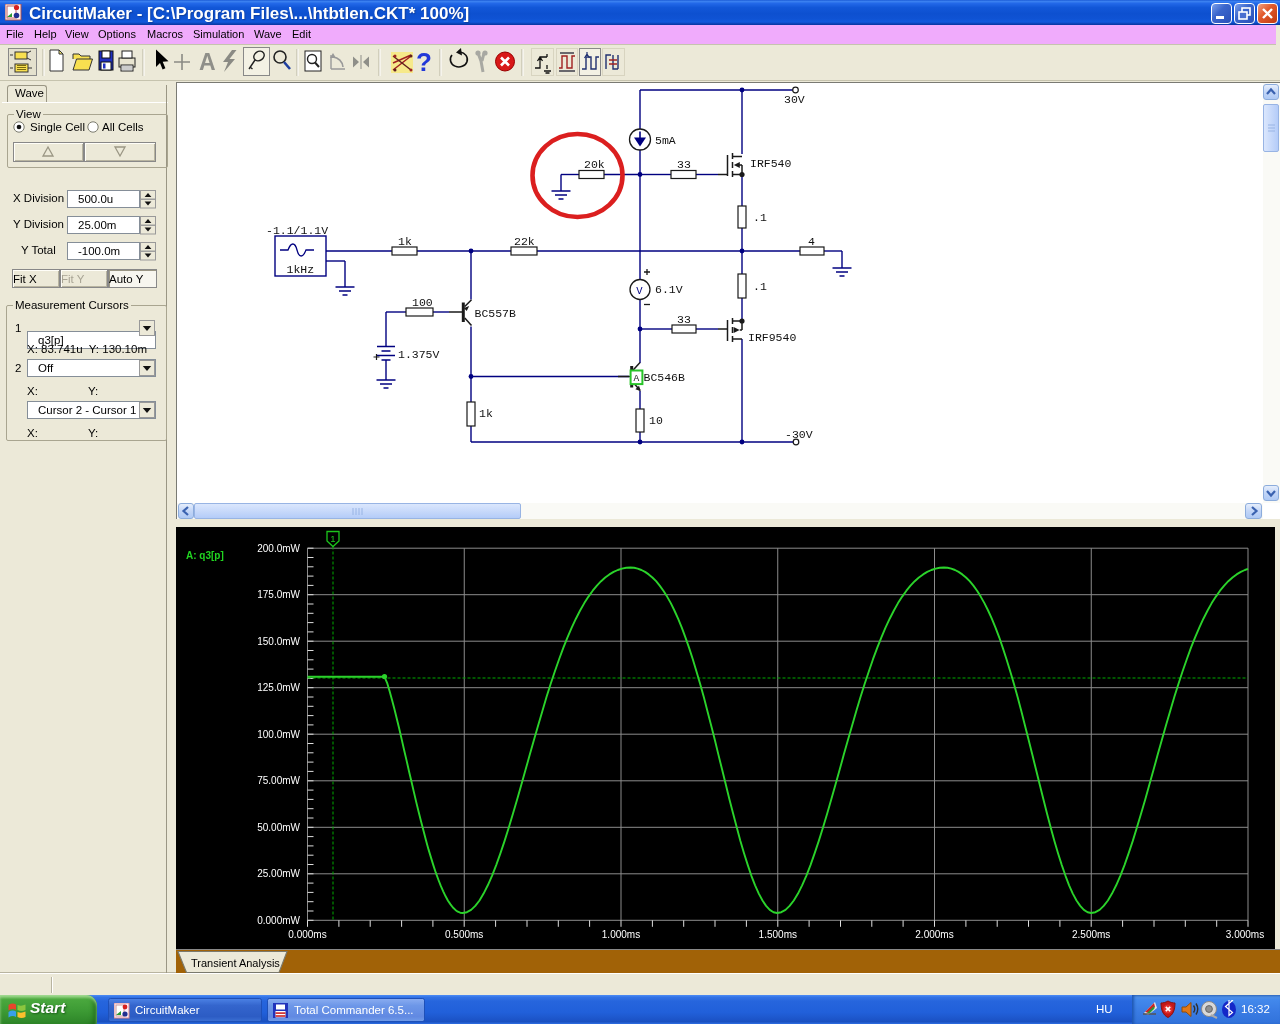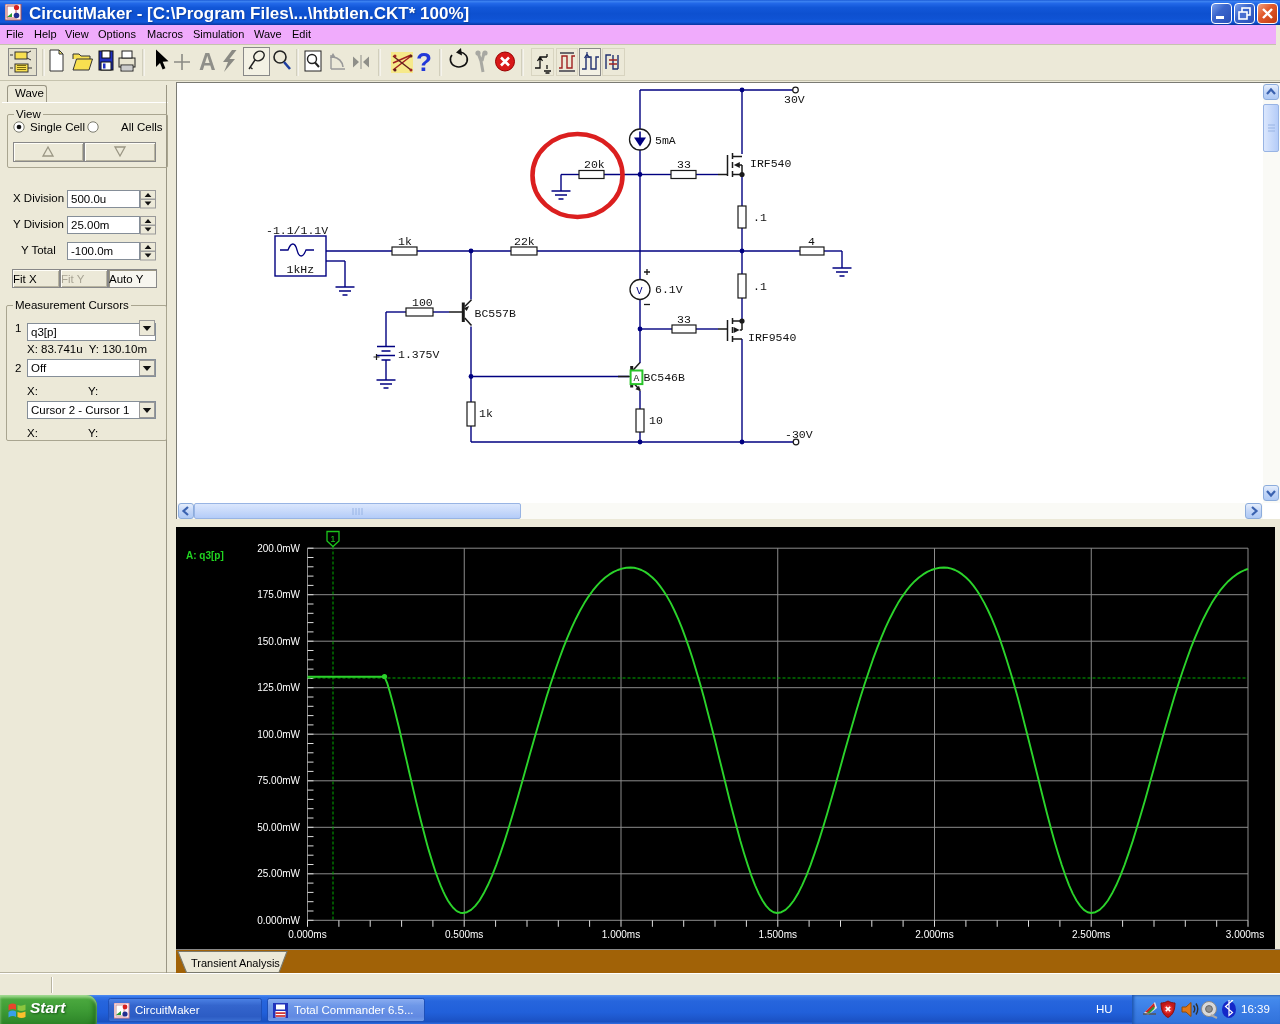--- a/index.html
+++ b/index.html
@@ -12,21 +12,21 @@
 #toolbar{position:absolute;left:0;top:46px;width:1280px;height:35px;background:#ece9d8}
 #schcont{position:absolute;left:176px;top:82px;width:1104px;height:437px;background:#fff;border-left:1px solid #7a7a73;border-top:1px solid #7a7a73}
 #lpanel{position:absolute;left:0;top:81px;width:176px;height:892px;background:#ece9d8;border-bottom:1px solid #b8b4a0}
 #waveband{position:absolute;left:176px;top:519px;width:1104px;height:8px;background:#ece9d8}
 #wavearea{position:absolute;left:176px;top:527px;width:1099px;height:422px;background:#000}
 #tabrow{position:absolute;left:176px;top:949px;width:1104px;height:27px;background:#a16207;border-top:1px solid #888}
 #statusbar{position:absolute;left:0;top:973px;width:1280px;height:22px;background:#ece9d8;border-top:1px solid #fff}
 #taskbar{position:absolute;left:0;top:995px;width:1280px;height:29px;background:linear-gradient(180deg,#4d8df6 0%,#3272e4 8%,#2665dd 22%,#2160da 60%,#1c54c8 85%,#1950c0 92%,#2e6ee2 100%)}
 .gb{position:absolute;border:1px solid #a9a590;border-radius:2px}
 .gb>span{position:absolute;top:-7px;left:6px;background:#ece9d8;padding:0 2px;font-size:11.5px}
-.tf{position:absolute;background:#fff;border:1px solid #858e98;font-size:11.5px;padding-left:3px}
+.tf{position:absolute;background:#fff;border:1px solid #858e98;font-size:11.5px;padding-left:10px}
 .lbl{position:absolute;font-size:11.5px;color:#000}
 .btn{position:absolute;background:#ece9d8;border:1px solid #888;font-size:11.5px;text-align:left;
 box-shadow:inset 1px 1px 0 #fffef8, inset -1px -1px 0 #b8b4a0}
 </style></head><body>
 <div id="titlebar">
 <svg class="abs" style="left:5px;top:4px" width="17" height="17" viewBox="0 0 17 17">
       <rect x="0" y="0" width="16" height="16" fill="#fdf6f4" stroke="#b05050"></rect>
       <rect x="2" y="2" width="9" height="12" fill="#fff" stroke="#c06060"></rect>
       <circle cx="11.5" cy="3.5" r="2.6" fill="#d62020"></circle>
       <circle cx="11.5" cy="11.5" r="2.8" fill="#203090"></circle>
@@ -176,21 +176,21 @@
 
  <div class="gb" style="left:7px;top:33px;width:161px;height:54px">
       <span>View</span>
     </div>
  <svg class="abs" style="left:13px;top:40px" width="146" height="12" viewBox="0 0 146 12">
   <circle cx="6" cy="6" r="5.2" fill="#fff" stroke="#7b7b6e"></circle>
       <circle cx="6" cy="6" r="2.3" fill="#111"></circle>
   <circle cx="80" cy="6" r="5.2" fill="#fff" stroke="#7b7b6e"></circle>
  </svg>
  <div class="lbl" style="left:30px;top:40px">Single Cell</div>
- <div class="lbl" style="left:121px;top:40px">All Cells</div>
+ <div class="lbl" style="left:102px;top:40px">All Cells</div>
  <div class="btn" style="left:13px;top:61px;width:71px;height:20px"><svg width="69" height="18">
         <path d="M34 4 l5 9 h-10 z" fill="none" stroke="#9a9684" stroke-width="1.3"></path>
       </svg></div>
  <div class="btn" style="left:84px;top:61px;width:72px;height:20px"><svg width="70" height="18">
         <path d="M35 13 l5 -9 h-10 z" fill="none" stroke="#9a9684" stroke-width="1.3"></path>
       </svg></div>
 
  <div class="lbl" style="left:13px;top:111px">X Division</div>
  <div class="tf" style="left:67px;top:109px;width:73px;height:18px;line-height:16px">500.0u</div>
  <div class="lbl" style="left:13px;top:137px">Y Division</div>
@@ -218,21 +218,21 @@
       </g>
  </svg>
  <div class="btn" style="left:12px;top:188px;width:48px;height:19px;line-height:18px">Fit X</div>
  <div class="btn" style="left:60px;top:188px;width:48px;height:19px;line-height:18px;color:#a8a494">Fit Y</div>
  <div class="btn" style="left:108px;top:188px;width:49px;height:19px;line-height:18px;background:#f7f6ef;box-shadow:inset 1px 1px 0 #9a9684">Auto Y</div>
 
  <div class="gb" style="left:6px;top:224px;width:161px;height:136px">
       <span>Measurement Cursors</span>
     </div>
  <div class="lbl" style="left:15px;top:241px">1</div>
- <div class="tf" style="left:27px;top:242px;width:129px;height:18px;line-height:16px">q3[p]</div>
+ <div class="tf" style="left:27px;top:250px;width:129px;height:18px;line-height:16px">q3[p]</div>
  <div class="lbl" style="left:27px;top:262px">X: 83.741u&nbsp; Y: 130.10m</div>
  <div class="lbl" style="left:15px;top:281px">2</div>
  <div class="tf" style="left:27px;top:278px;width:129px;height:18px;line-height:16px">Off</div>
  <div class="lbl" style="left:27px;top:304px">X:</div>
     <div class="lbl" style="left:88px;top:304px">Y:</div>
  <div class="tf" style="left:27px;top:320px;width:129px;height:18px;line-height:16px">Cursor 2 - Cursor 1</div>
  <div class="lbl" style="left:27px;top:346px">X:</div>
     <div class="lbl" style="left:88px;top:346px">Y:</div>
  <svg class="abs" style="left:139px;top:239px" width="16" height="100" viewBox="0 0 16 100">
   <g>
@@ -618,14 +618,14 @@
 <g transform="translate(59,0)">
           <circle cx="8" cy="9" r="7.5" fill="#d8d8d8" stroke="#888"></circle>
           <circle cx="8" cy="9" r="3.4" fill="#909090" stroke="#666"></circle>
           <path d="M10 15 l6 3" stroke="#aaa" stroke-width="2"></path>
         </g>
 <g transform="translate(80,0)">
           <ellipse cx="7" cy="9.5" rx="7" ry="8.5" fill="#1428c8"></ellipse>
           <path d="M7 3.5 v12 l3.5 -3 l-7 -6 l7 -6 l-3.5 -3 z" fill="none" stroke="#fff" stroke-width="1.2"></path>
         </g>
 </svg>
-<div class="abs" style="left:109px;top:8px;color:#fff;font-size:11.5px">16:39</div>
+<div class="abs" style="left:109px;top:8px;color:#fff;font-size:11.5px">16:32</div>
     </div>
 </div>
 </body></html>

